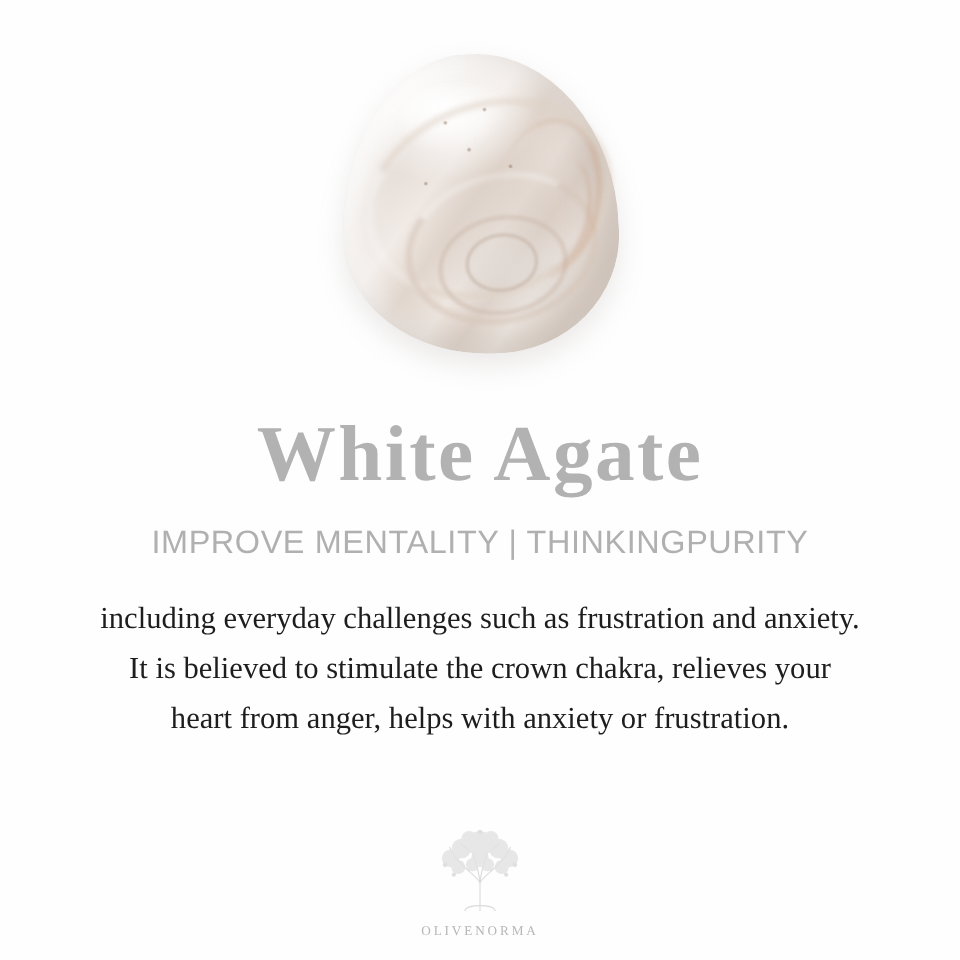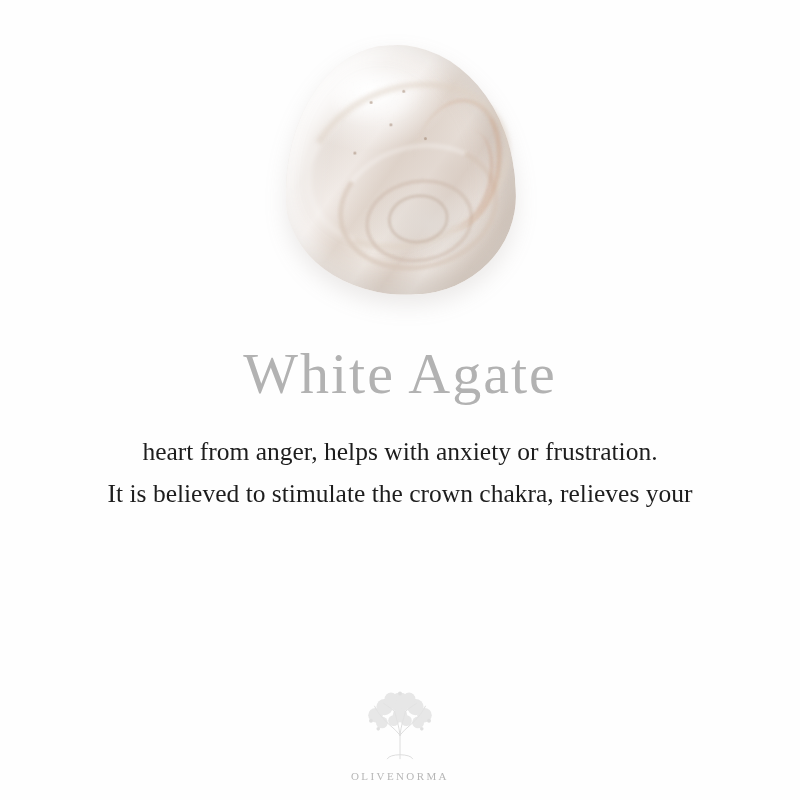--- a/index.html
+++ b/index.html
@@ -122,22 +122,22 @@
     width: 40%; height: 22%;
     background: radial-gradient(ellipse at 40% 40%, rgba(255,255,255,0.92) 0%, rgba(255,255,255,0) 70%);
     border-radius: 50%;
     filter: blur(3px);
   }
 
   
   .title {
     margin-top: 14px;
     font-family: "Liberation Serif", serif;
-    font-size: 58px;
-    font-weight: 400;
+    font-size: 66px;
+    font-weight: 700;
     color: #b2b2b2;
     letter-spacing: 2px;
     text-align: center;
     line-height: 1.05;
   }
   .subtitle {
     margin-top: 24px;
     font-family: "Liberation Sans", sans-serif;
     font-size: 27px;
     font-weight: 400;
@@ -199,24 +199,26 @@
       <div class="speck" style="left:38%; top:22%;"></div>
       <div class="speck" style="left:52%; top:18%;"></div>
       <div class="speck" style="left:46%; top:31%;"></div>
       <div class="speck" style="left:30%; top:42%;"></div>
       <div class="speck" style="left:61%; top:37%;"></div>
     </div>
   </div>
 
   <div class="title">White  Agate</div>
 
+  <div class="subtitle">IMPROVE MENTALITY | THINKINGPURITY</div>
 
   <div class="body-copy">
+    <span class="line">including everyday challenges such as frustration and anxiety.</span>
+    <span class="line">It is believed to stimulate the crown chakra, relieves your</span>
     <span class="line">heart from anger, helps with anxiety or frustration.</span>
-    <span class="line">It is believed to stimulate the crown chakra, relieves your</span>
   </div>
 
   <div class="logo-wrap">
     <span class="logo-mark">
       <svg viewBox="0 0 100 86" width="92" height="78" aria-hidden="true">
         <g stroke="#bdbdbd" stroke-width="1" fill="none" stroke-linecap="round">
           <path d="M50 78 L50 52"></path>
           <path d="M50 52 C44 44 36 40 30 32"></path>
           <path d="M50 52 C56 44 64 40 70 32"></path>
           <path d="M50 52 C49 42 46 34 44 26"></path>

